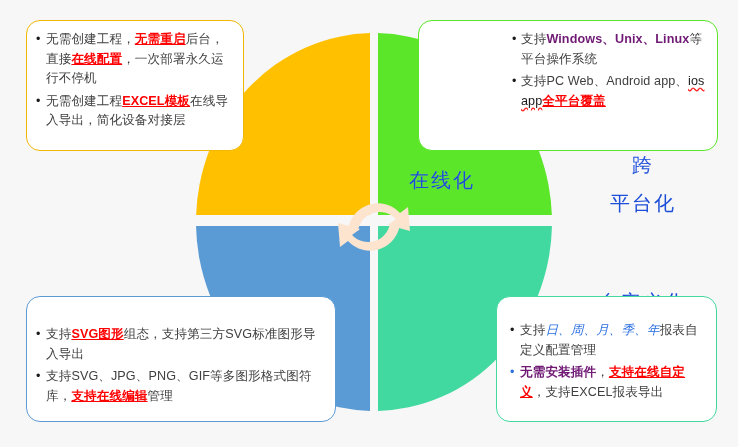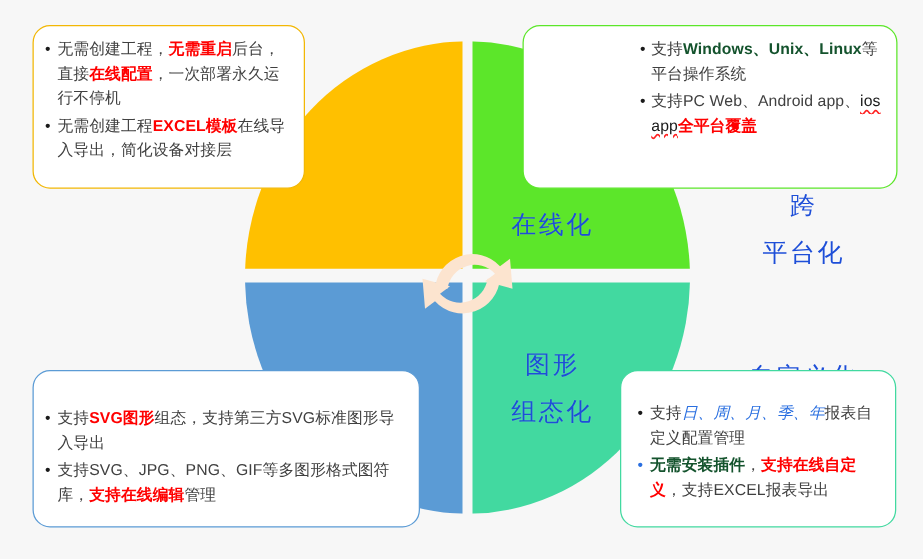--- a/index.html
+++ b/index.html
@@ -48,22 +48,22 @@
   }
   .callout li:last-child { margin-bottom: 0; }
   .callout li .bullet {
     position: absolute;
     left: 3px;
     top: 0px;
     font-size: 12.6px;
     line-height: 19.5px;
   }
   .bk { color: #404040; }
-  .rd { color: #ff0000; font-weight: bold; }
-  .bl { color: #14532d; font-weight: bold; }
+  .rd { color: #ff0000; font-weight: bold; text-decoration: underline; }
+  .bl { color: #701a75; font-weight: bold; }
   .bl-n { color: #2a6fe0; font-style: italic; }
   .sq {
     text-decoration: underline;
     text-decoration-style: wavy;
     text-decoration-color: #ff2020;
     text-underline-offset: 2px;
   }
 
   #box-tl { left: 26px;  top: 20px;  width: 218px; height: 131px; border-color: #f2b705; }
   #box-tr { left: 418px; top: 20px;  width: 300px; height: 131px; border-color: #5ce62a; padding-left: 90px; }
@@ -158,24 +158,20 @@
 
     <div class="quad-label" id="lbl-tl">
       <span>在线化</span>
     </div>
 
     <div class="quad-label" id="lbl-tr">
       <div>跨</div>
       <div style="margin-top:10px">平台化</div>
     </div>
 
-    <div class="quad-label" id="lbl-bl">
-      <div>图形</div>
-      <div style="margin-top:10px">组态化</div>
-    </div>
 
     <div class="quad-label" id="lbl-br">
       <div style="margin-top:10px">自定义化</div>
     </div>
   </div>
 
   <div class="callout" id="box-tl">
     <ul>
         <li><span class="bullet">•</span><span class="bk">无需创建工程，</span><span class="rd">无需重启</span><span class="bk">后台，直接</span><span class="rd">在线配置</span><span class="bk">，一次部署永久运行不停机</span></li>
         <li><span class="bullet">•</span><span class="bk">无需创建工程</span><span class="rd">EXCEL模板</span><span class="bk">在线导入导出，简化设备对接层</span></li>

